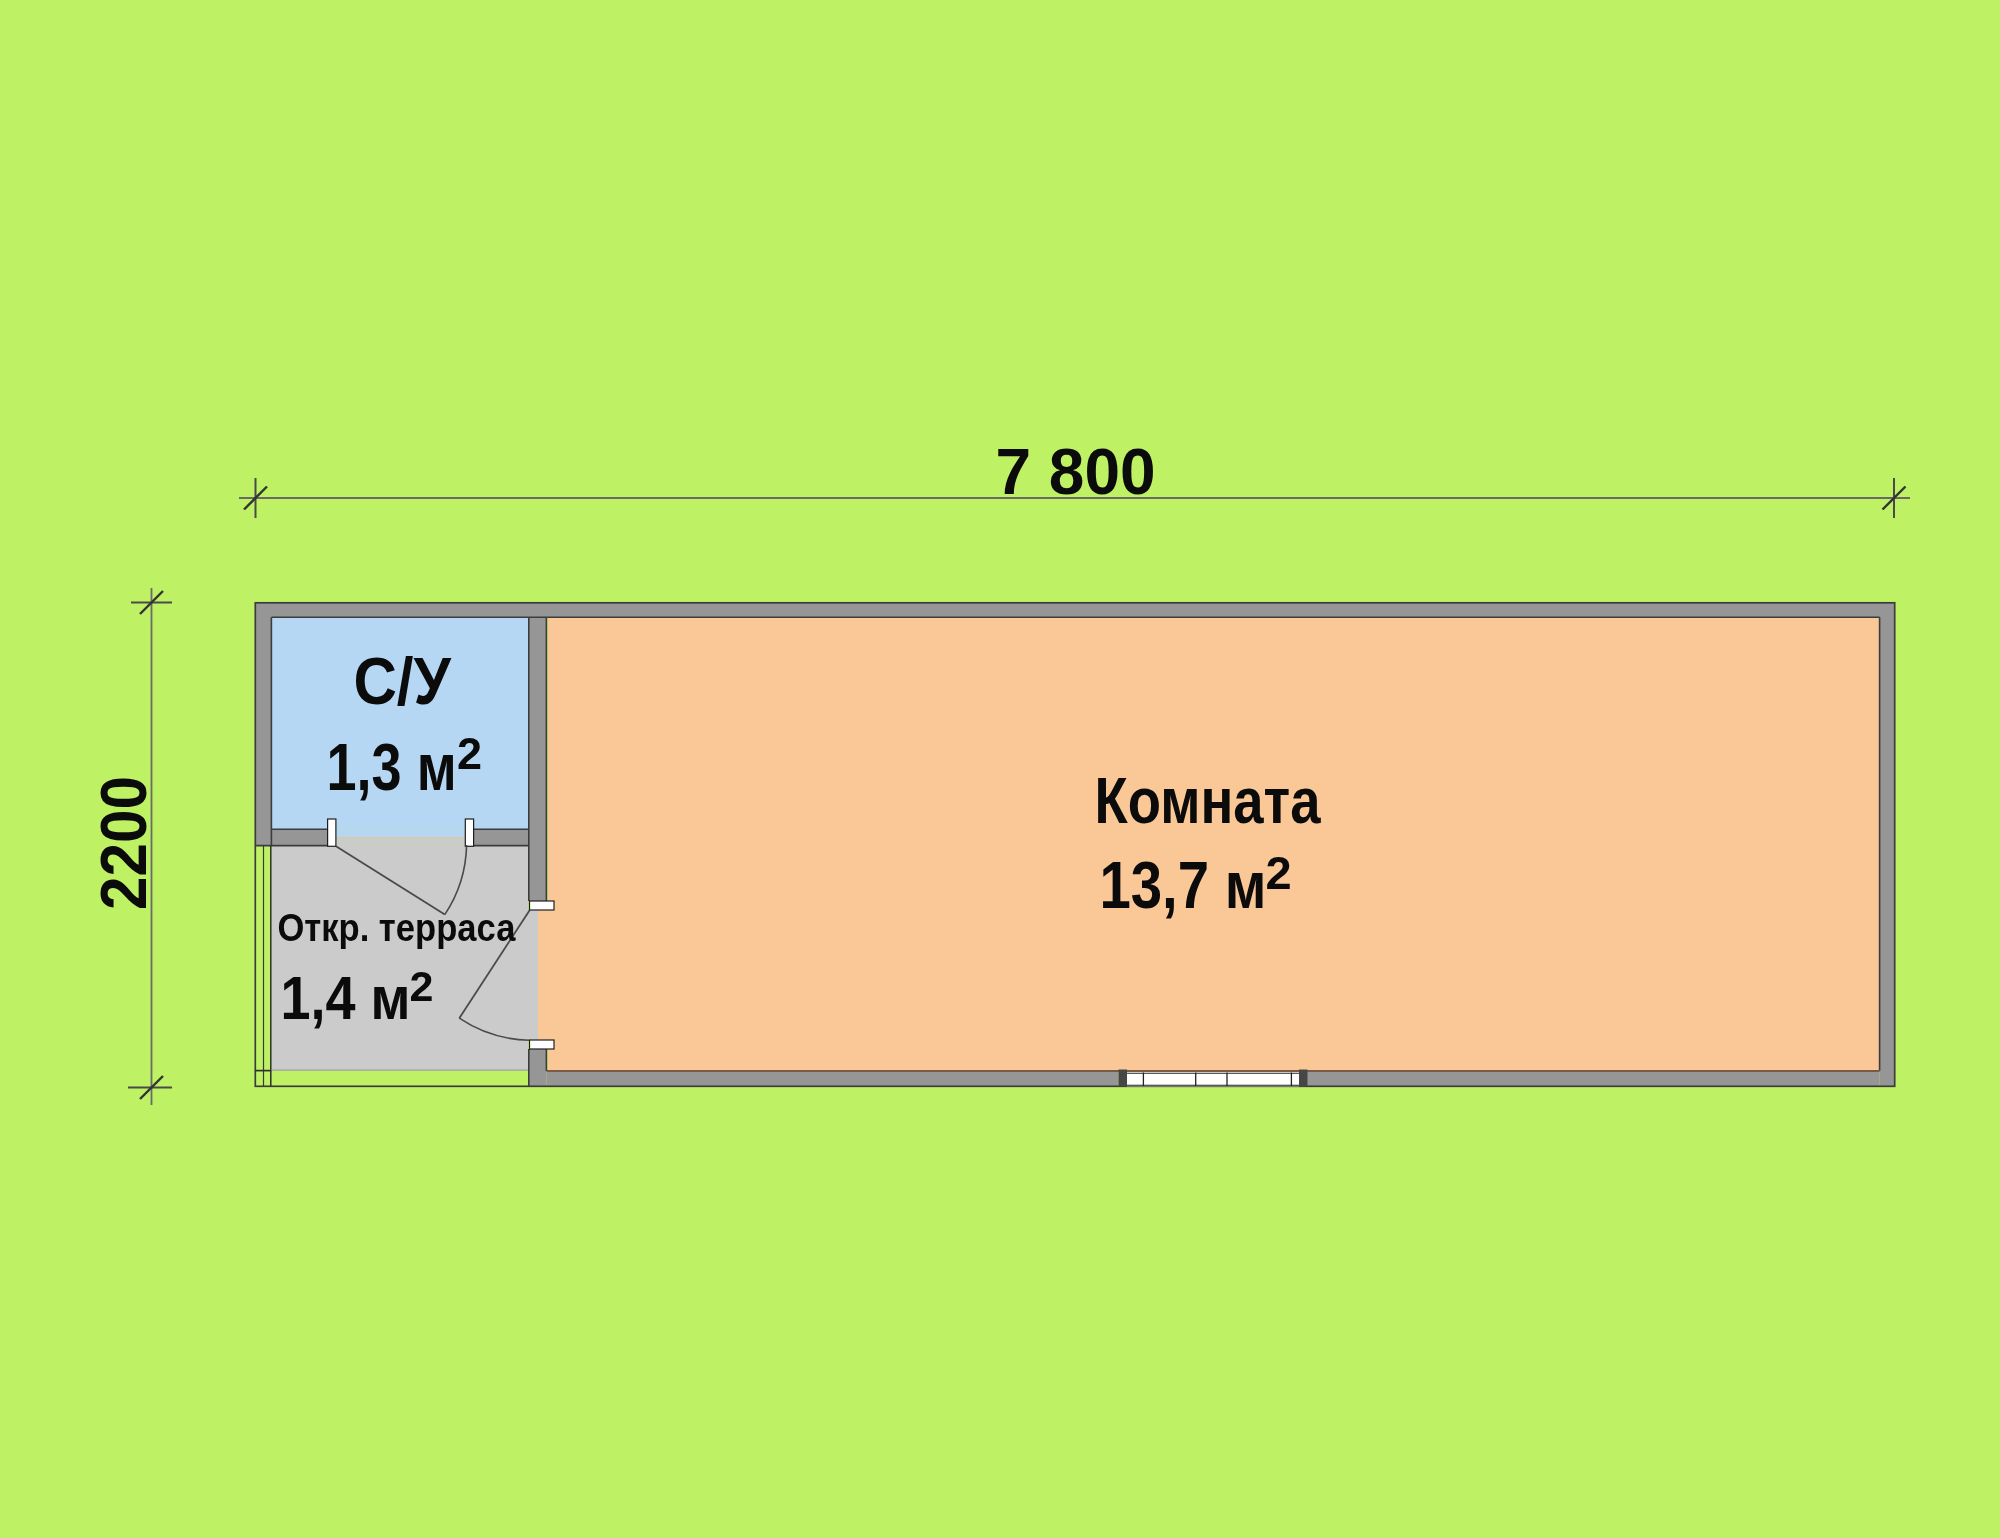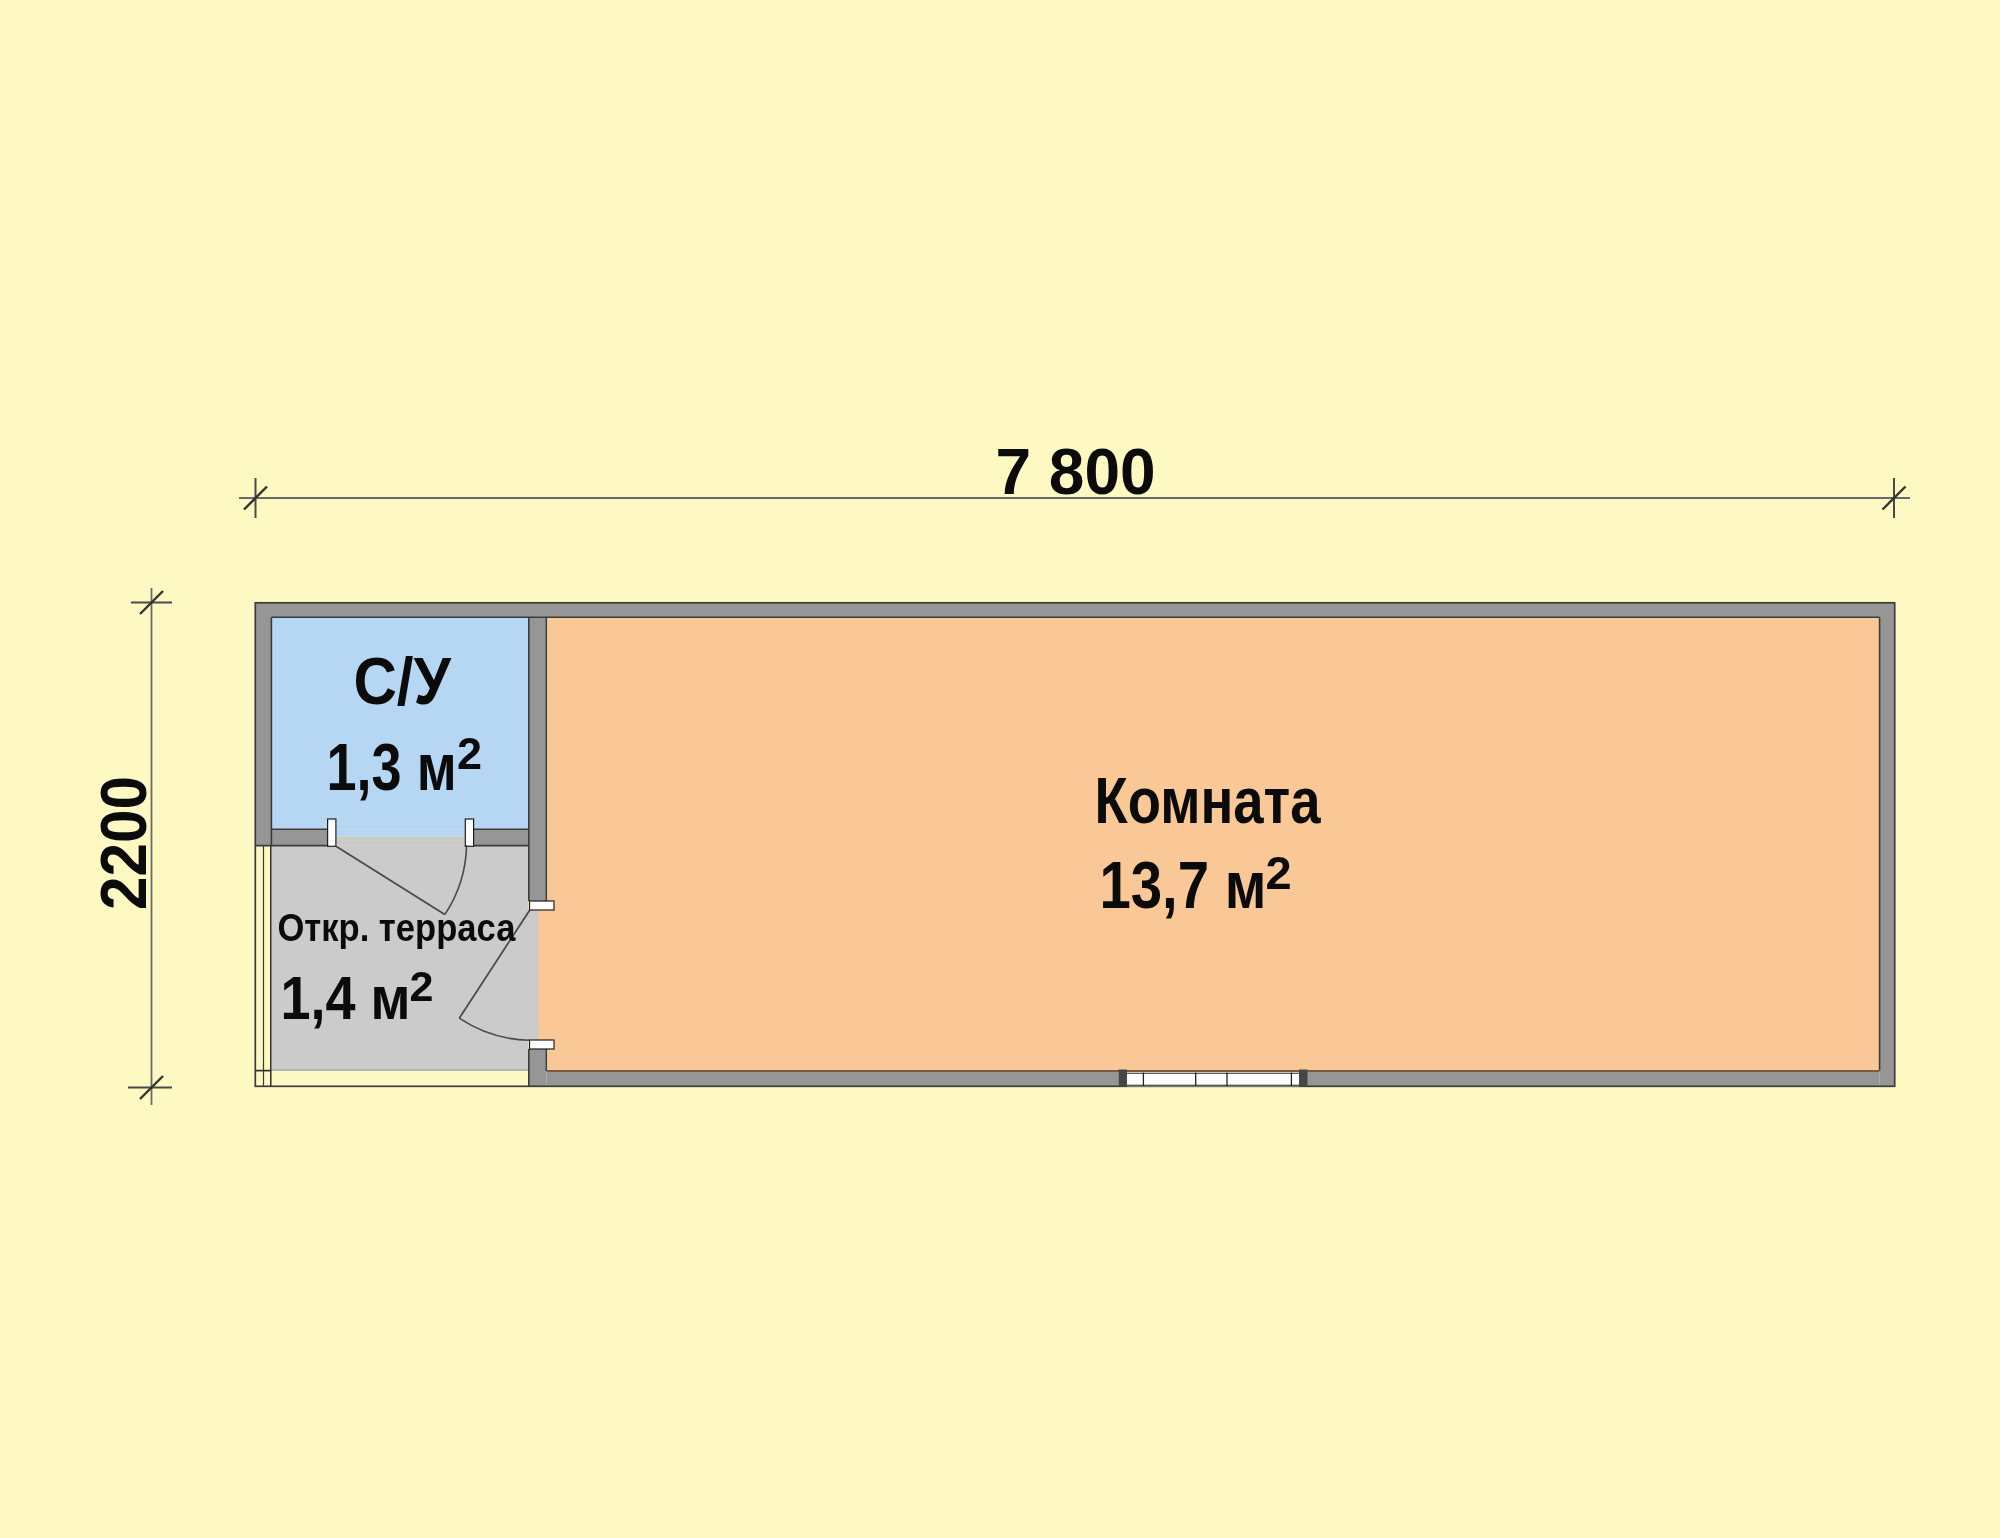--- a/index.html
+++ b/index.html
@@ -1,16 +1,16 @@
 <!DOCTYPE html>
 <html><head>
 <meta charset="utf-8">
 <style>
   html,body{margin:0;padding:0;background:#ffffff;}
-  #plan{position:relative;width:2000px;height:1538px;background:#fef9c3;overflow:hidden;}
+  #plan{position:relative;width:2000px;height:1538px;background:#bef264;overflow:hidden;}
   svg{position:absolute;left:0;top:0;}
   text{font-family:"Liberation Sans",sans-serif;font-weight:bold;fill:#0b0b0b;}
 </style>
 </head>
 <body>
 <div id="plan">
 <svg width="2000" height="1538" viewBox="0 0 2000 1538">
 
   <line x1="239" y1="498" x2="1910" y2="498" stroke="#6a6a6a" stroke-width="1.8"></line>
 

